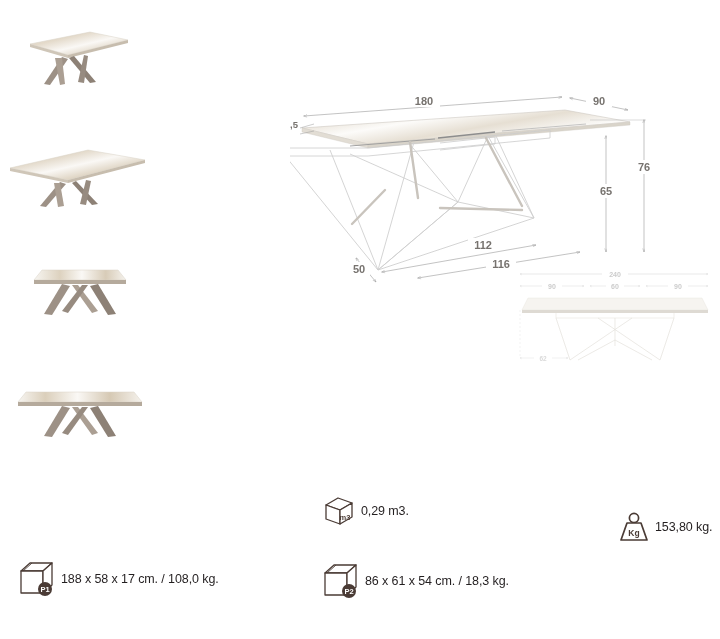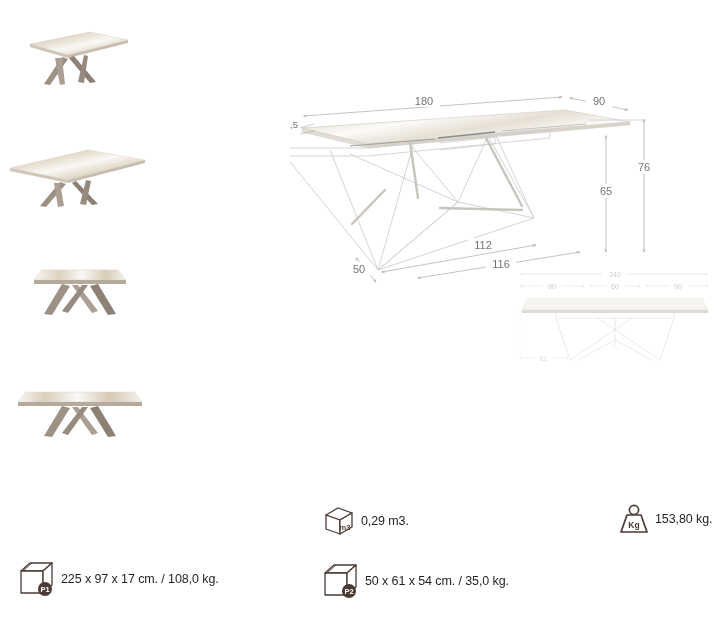--- a/index.html
+++ b/index.html
@@ -31,20 +31,21 @@
   }
   .thumb svg { display: block; }
 
   
   .tech-drawing {
     position: absolute;
     left: 290px;
     top: 80px;
     width: 430px;
     height: 300px;
+    font-weight: bold;
   }
   .tech-drawing svg { display: block; }
 
   
   .specs {
     position: absolute;
     left: 0;
     top: 492px;
     width: 720px;
     height: 120px;
@@ -61,22 +62,22 @@
   }
   .spec-text {
     font-size: 12.5px;
     letter-spacing: -0.1px;
     color: #231f20;
     white-space: nowrap;
     line-height: 1;
   }
 
   .sp-dim      { left: 16px;  top: 8px;  }
-  .sp-vol      { left: 322px; top: 12px; }
-  .sp-weight   { left: 618px; top: 10px; }
+  .sp-vol      { left: 322px; top: 2px; }
+  .sp-weight   { left: 618px; top: 18px; }
   .sp-pack1    { left: 18px;  top: 68px; }
   .sp-pack2    { left: 322px; top: 70px; }
 </style>
 </head>
 <body>
 
 <div class="thumb-col">
 
   <div class="thumb" style="top:22px">
     <svg width="160" height="70" viewBox="0 0 160 70">
@@ -339,30 +340,30 @@
     <svg class="spec-icon" width="38" height="38" viewBox="0 0 38 38">
       <g fill="#ffffff" stroke="#4a3b35" stroke-width="1.3" stroke-linejoin="round">
         <polygon points="3,11 12,3 34,3 25,11"></polygon>
         <polygon points="3,11 25,11 25,33 3,33"></polygon>
         <polygon points="25,11 34,3 34,25 25,33"></polygon>
       </g>
       <line x1="14" y1="3" x2="5" y2="11" stroke="#4a3b35" stroke-width="0.9"></line>
       <circle cx="27" cy="29" r="7" fill="#4a3b35"></circle>
       <text x="27" y="32" text-anchor="middle" font-family="Liberation Sans, sans-serif" font-size="7.5" font-weight="bold" fill="#ffffff">P1</text>
     </svg>
-    <span class="spec-text">225 x 97 x 17 cm. / 108,0 kg.</span>
+    <span class="spec-text">188 x 58 x 17 cm. / 108,0 kg.</span>
   </div>
 
   <div class="spec-item sp-pack2">
     <svg class="spec-icon" width="38" height="38" viewBox="0 0 38 38">
       <g fill="#ffffff" stroke="#4a3b35" stroke-width="1.3" stroke-linejoin="round">
         <polygon points="3,11 12,3 34,3 25,11"></polygon>
         <polygon points="3,11 25,11 25,33 3,33"></polygon>
         <polygon points="25,11 34,3 34,25 25,33"></polygon>
       </g>
       <line x1="14" y1="3" x2="5" y2="11" stroke="#4a3b35" stroke-width="0.9"></line>
       <circle cx="27" cy="29" r="7" fill="#4a3b35"></circle>
       <text x="27" y="32" text-anchor="middle" font-family="Liberation Sans, sans-serif" font-size="7.5" font-weight="bold" fill="#ffffff">P2</text>
     </svg>
-    <span class="spec-text">50 x 61 x 54 cm. / 35,0 kg.</span>
+    <span class="spec-text">86 x 61 x 54 cm. / 18,3 kg.</span>
   </div>
 
 </div>
 
 </body></html>

